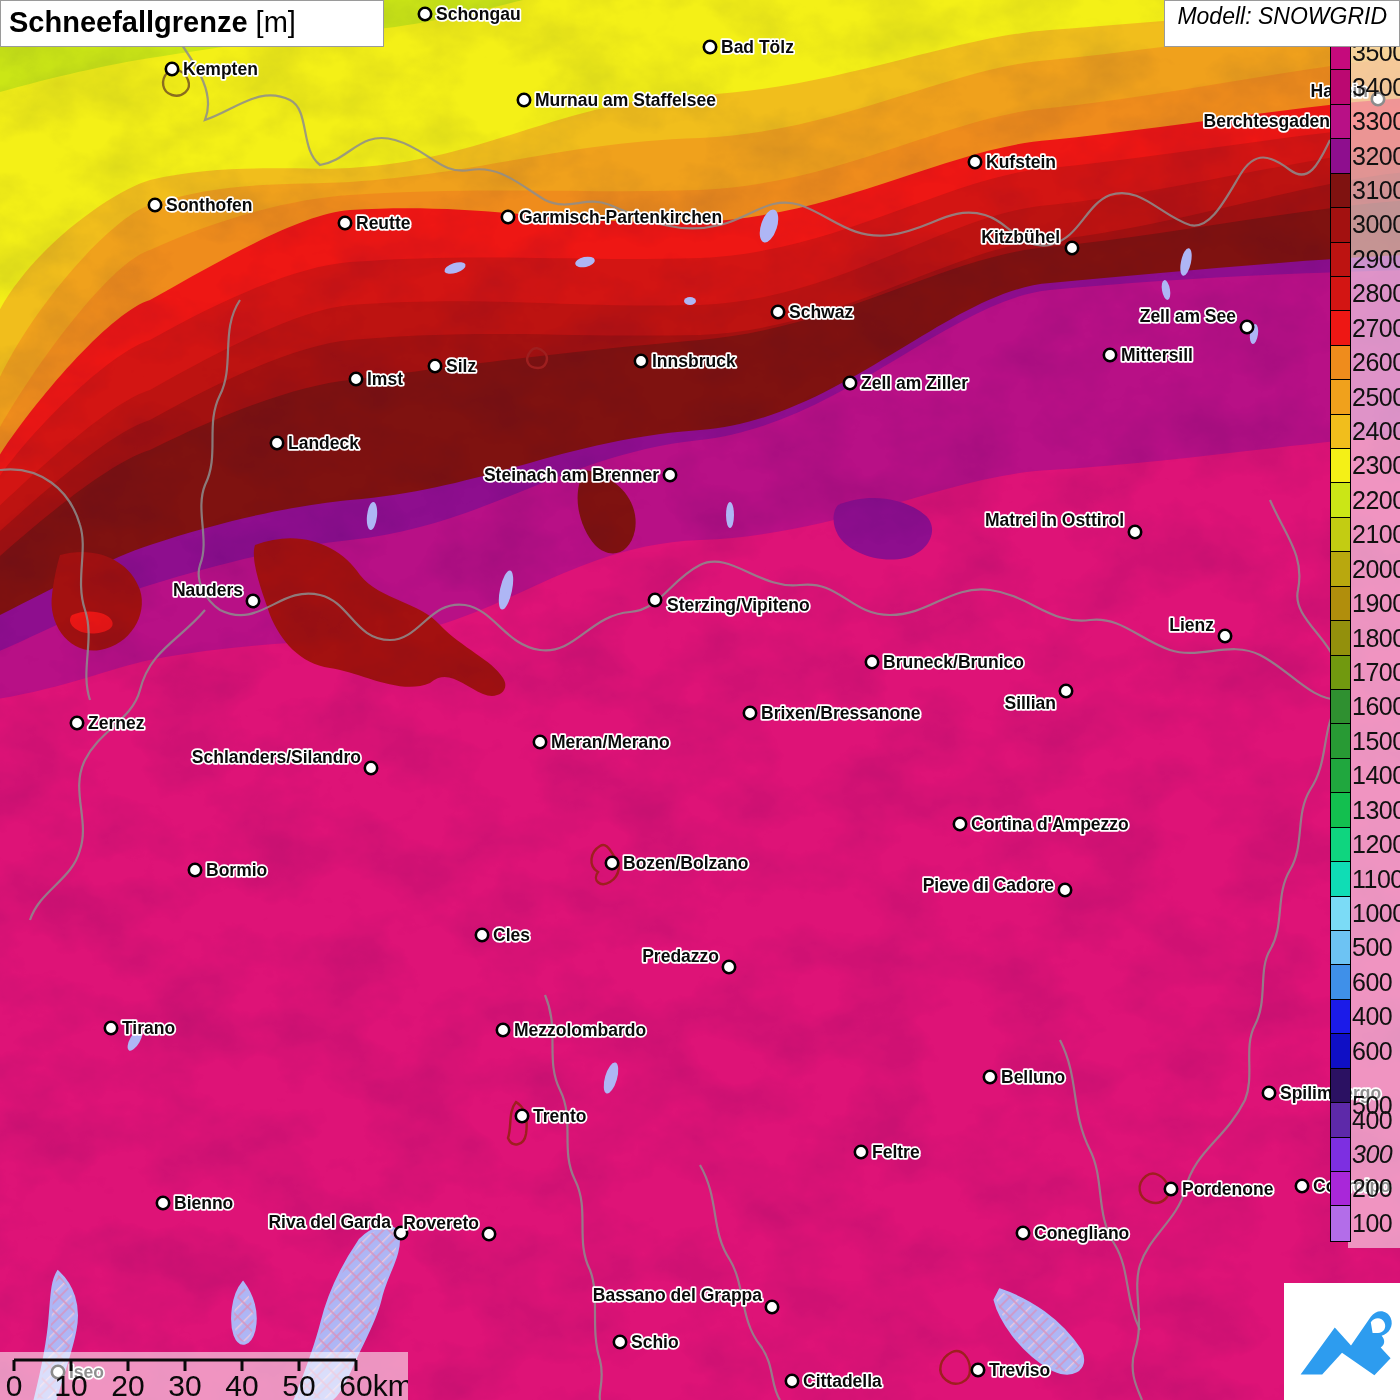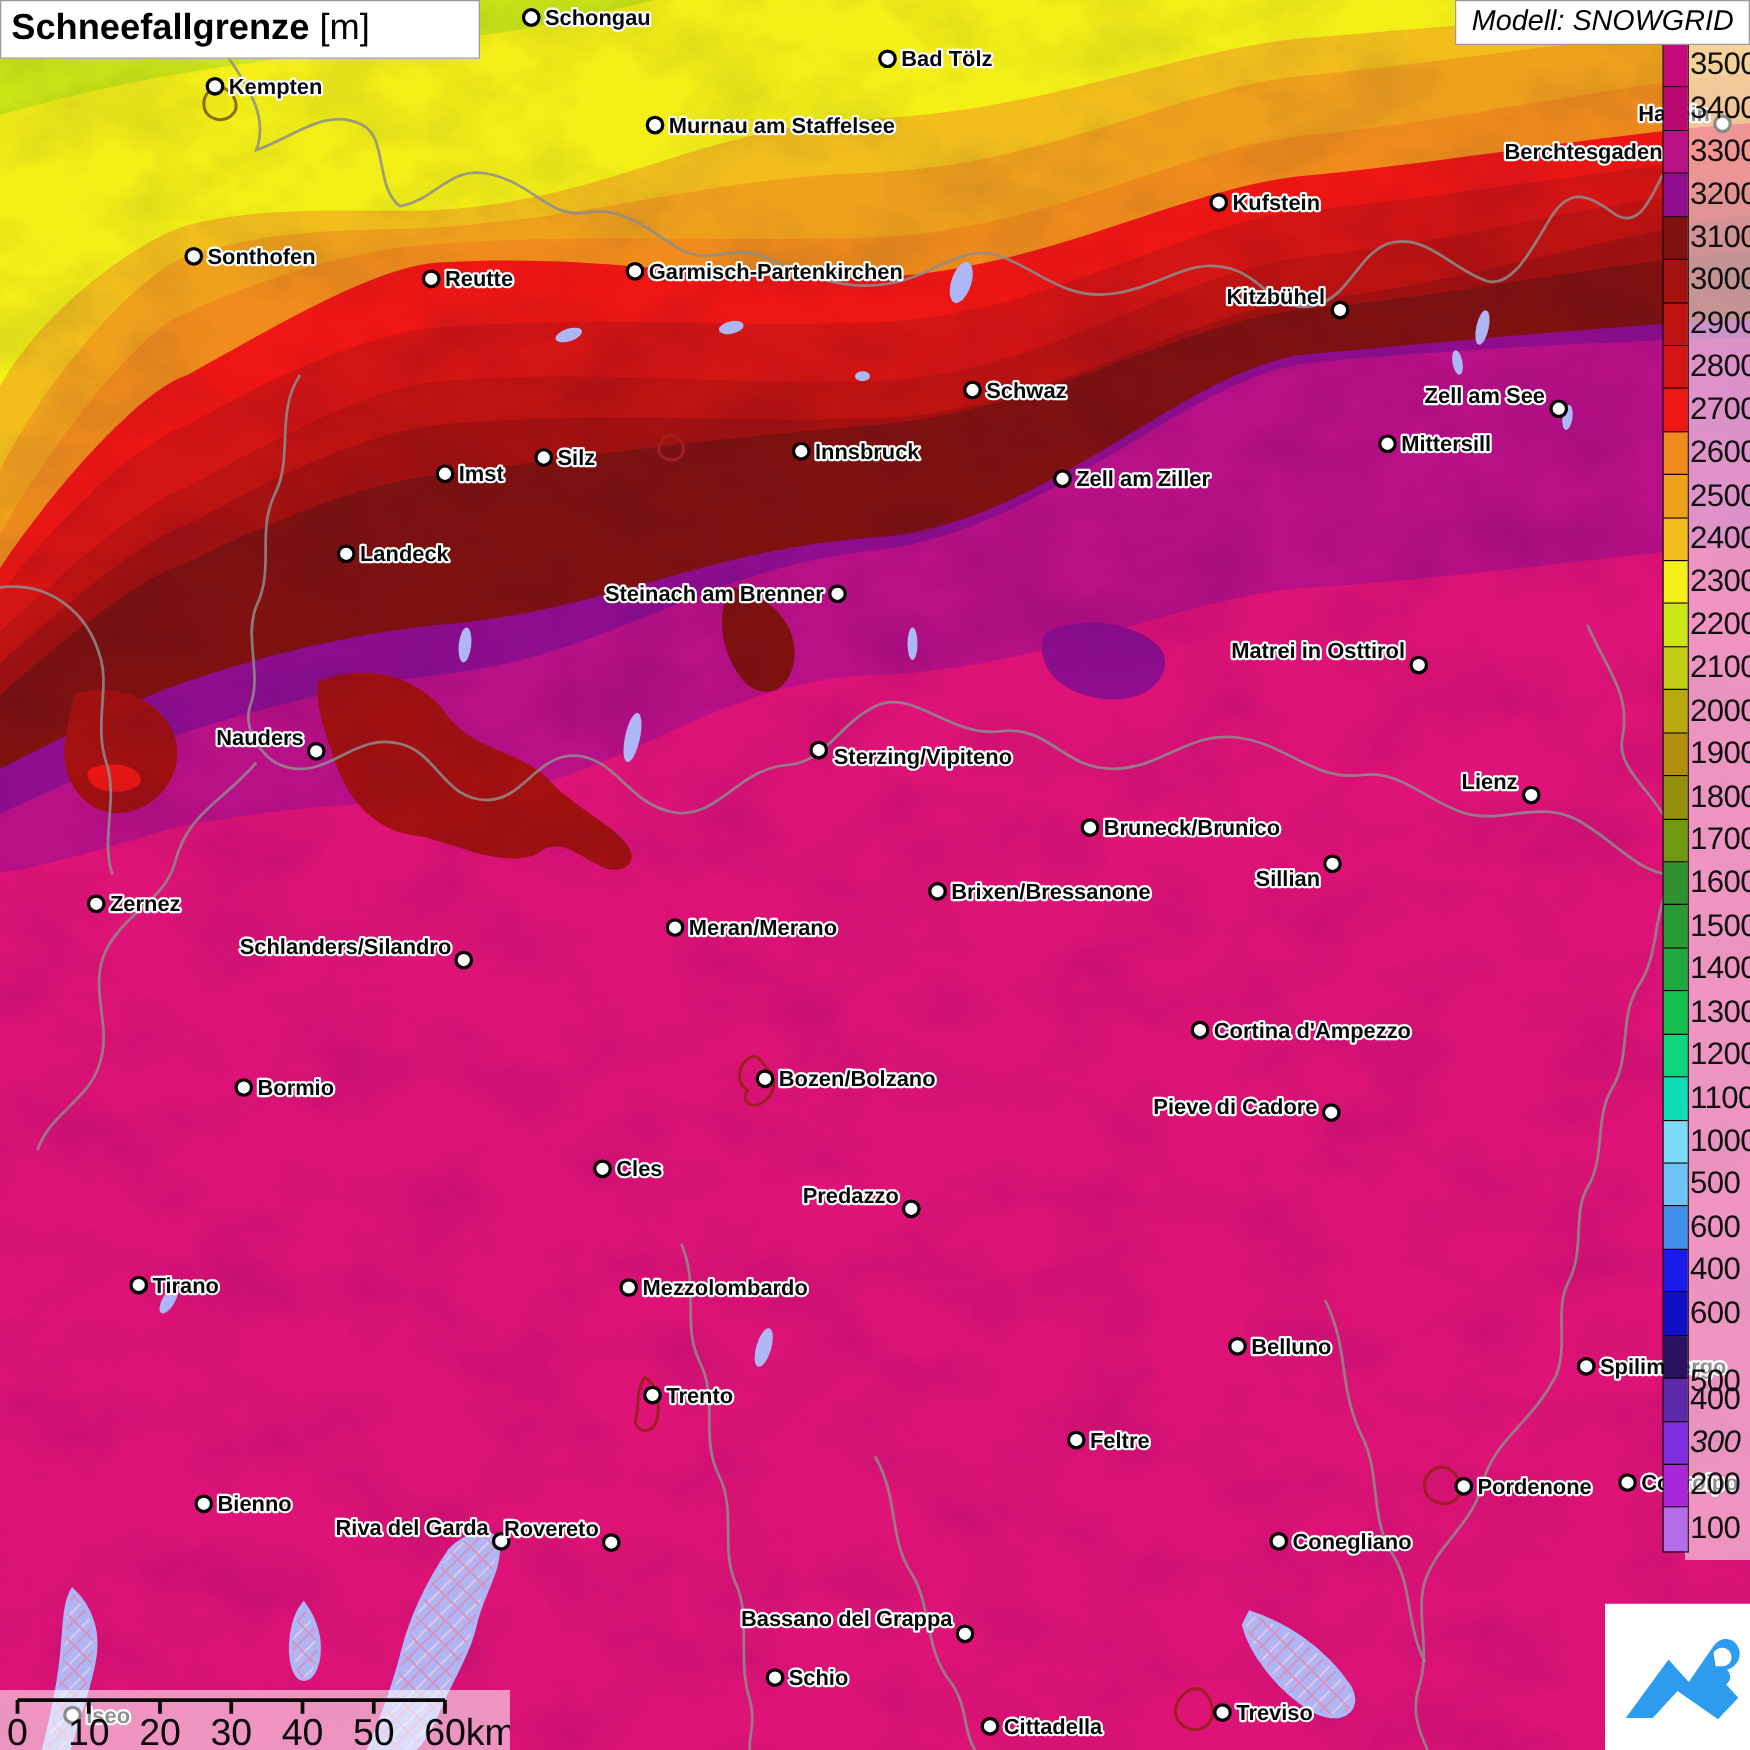--- a/index.html
+++ b/index.html
@@ -11,21 +11,21 @@
   .border-line{fill:none;stroke:#8d8d8d;stroke-width:2.2;opacity:.85;}
   .cityline{fill:none;stroke-width:2.4;}
   
   #title-box{position:absolute;left:0;top:0;z-index:30;background:#ffffff;border:1px solid #9a9a9a;
              padding:5px 12px 7px 8px;min-width:362px;}
   #title-line1{font-size:29px;color:#000;}
   #title-line1 .t-bold{font-weight:bold;margin-top:32px;}
   #title-line2{font-size:26px;font-style:italic;color:#000;margin-top:2px;}
   
   #model-box{position:absolute;right:0;top:0;z-index:30;background:#ffffff;border:1px solid #9a9a9a;
-             padding:2px 12px 5px 12px;font-size:23px;font-style:italic;color:#000;}
+             padding:2px 12px 16px 12px;font-size:23px;font-style:italic;color:#000;}
   
   #legend-strip{position:absolute;left:1348px;top:28px;width:52px;height:1220px;z-index:10;
                 background:rgba(255,255,255,0.55);}
   #legend-boxes{position:absolute;left:1330px;top:35px;width:19px;z-index:12;border:1px solid #000;}
   .legend-box{width:19px;height:33.46px;box-sizing:border-box;border-bottom:1px solid #000;}
   .legend-box:last-child{border-bottom:none;}
   #legend-labels{position:absolute;left:1352px;top:35px;z-index:12;width:48px;}
   .legend-label{position:absolute;left:0;font-size:25px;color:#111;letter-spacing:-0.5px;
                 transform:translateY(-50%);white-space:nowrap;}
   

